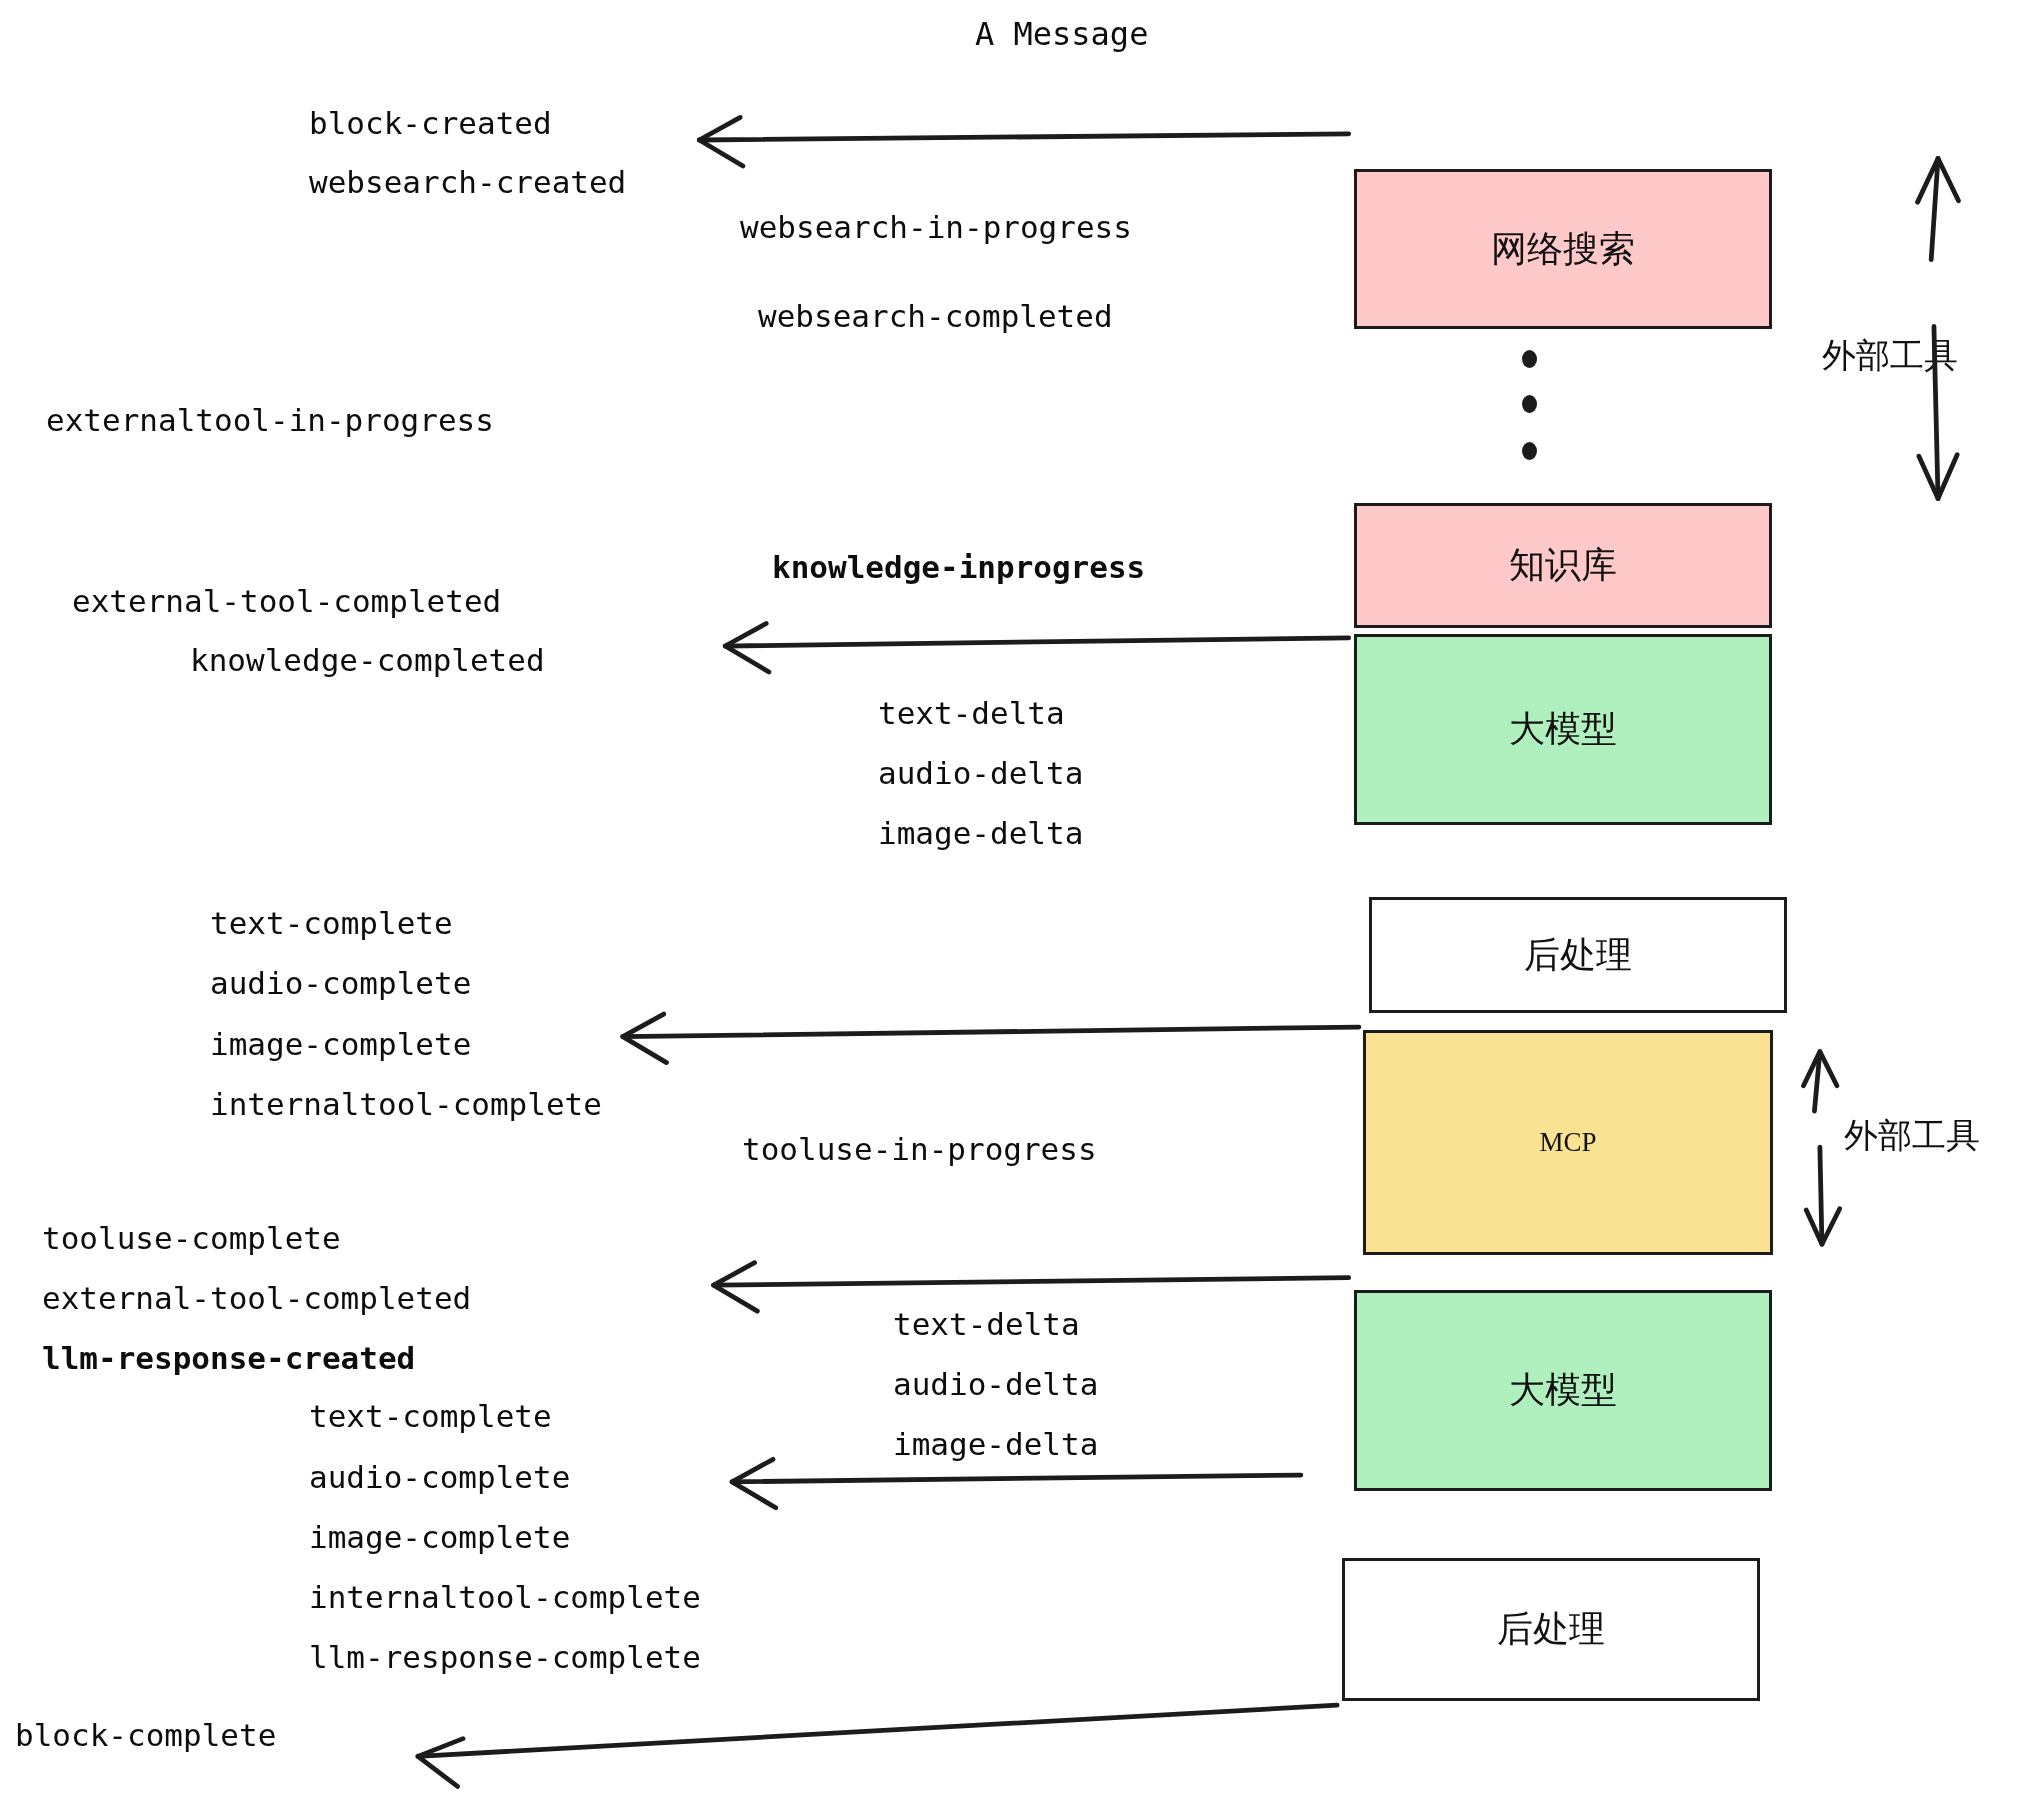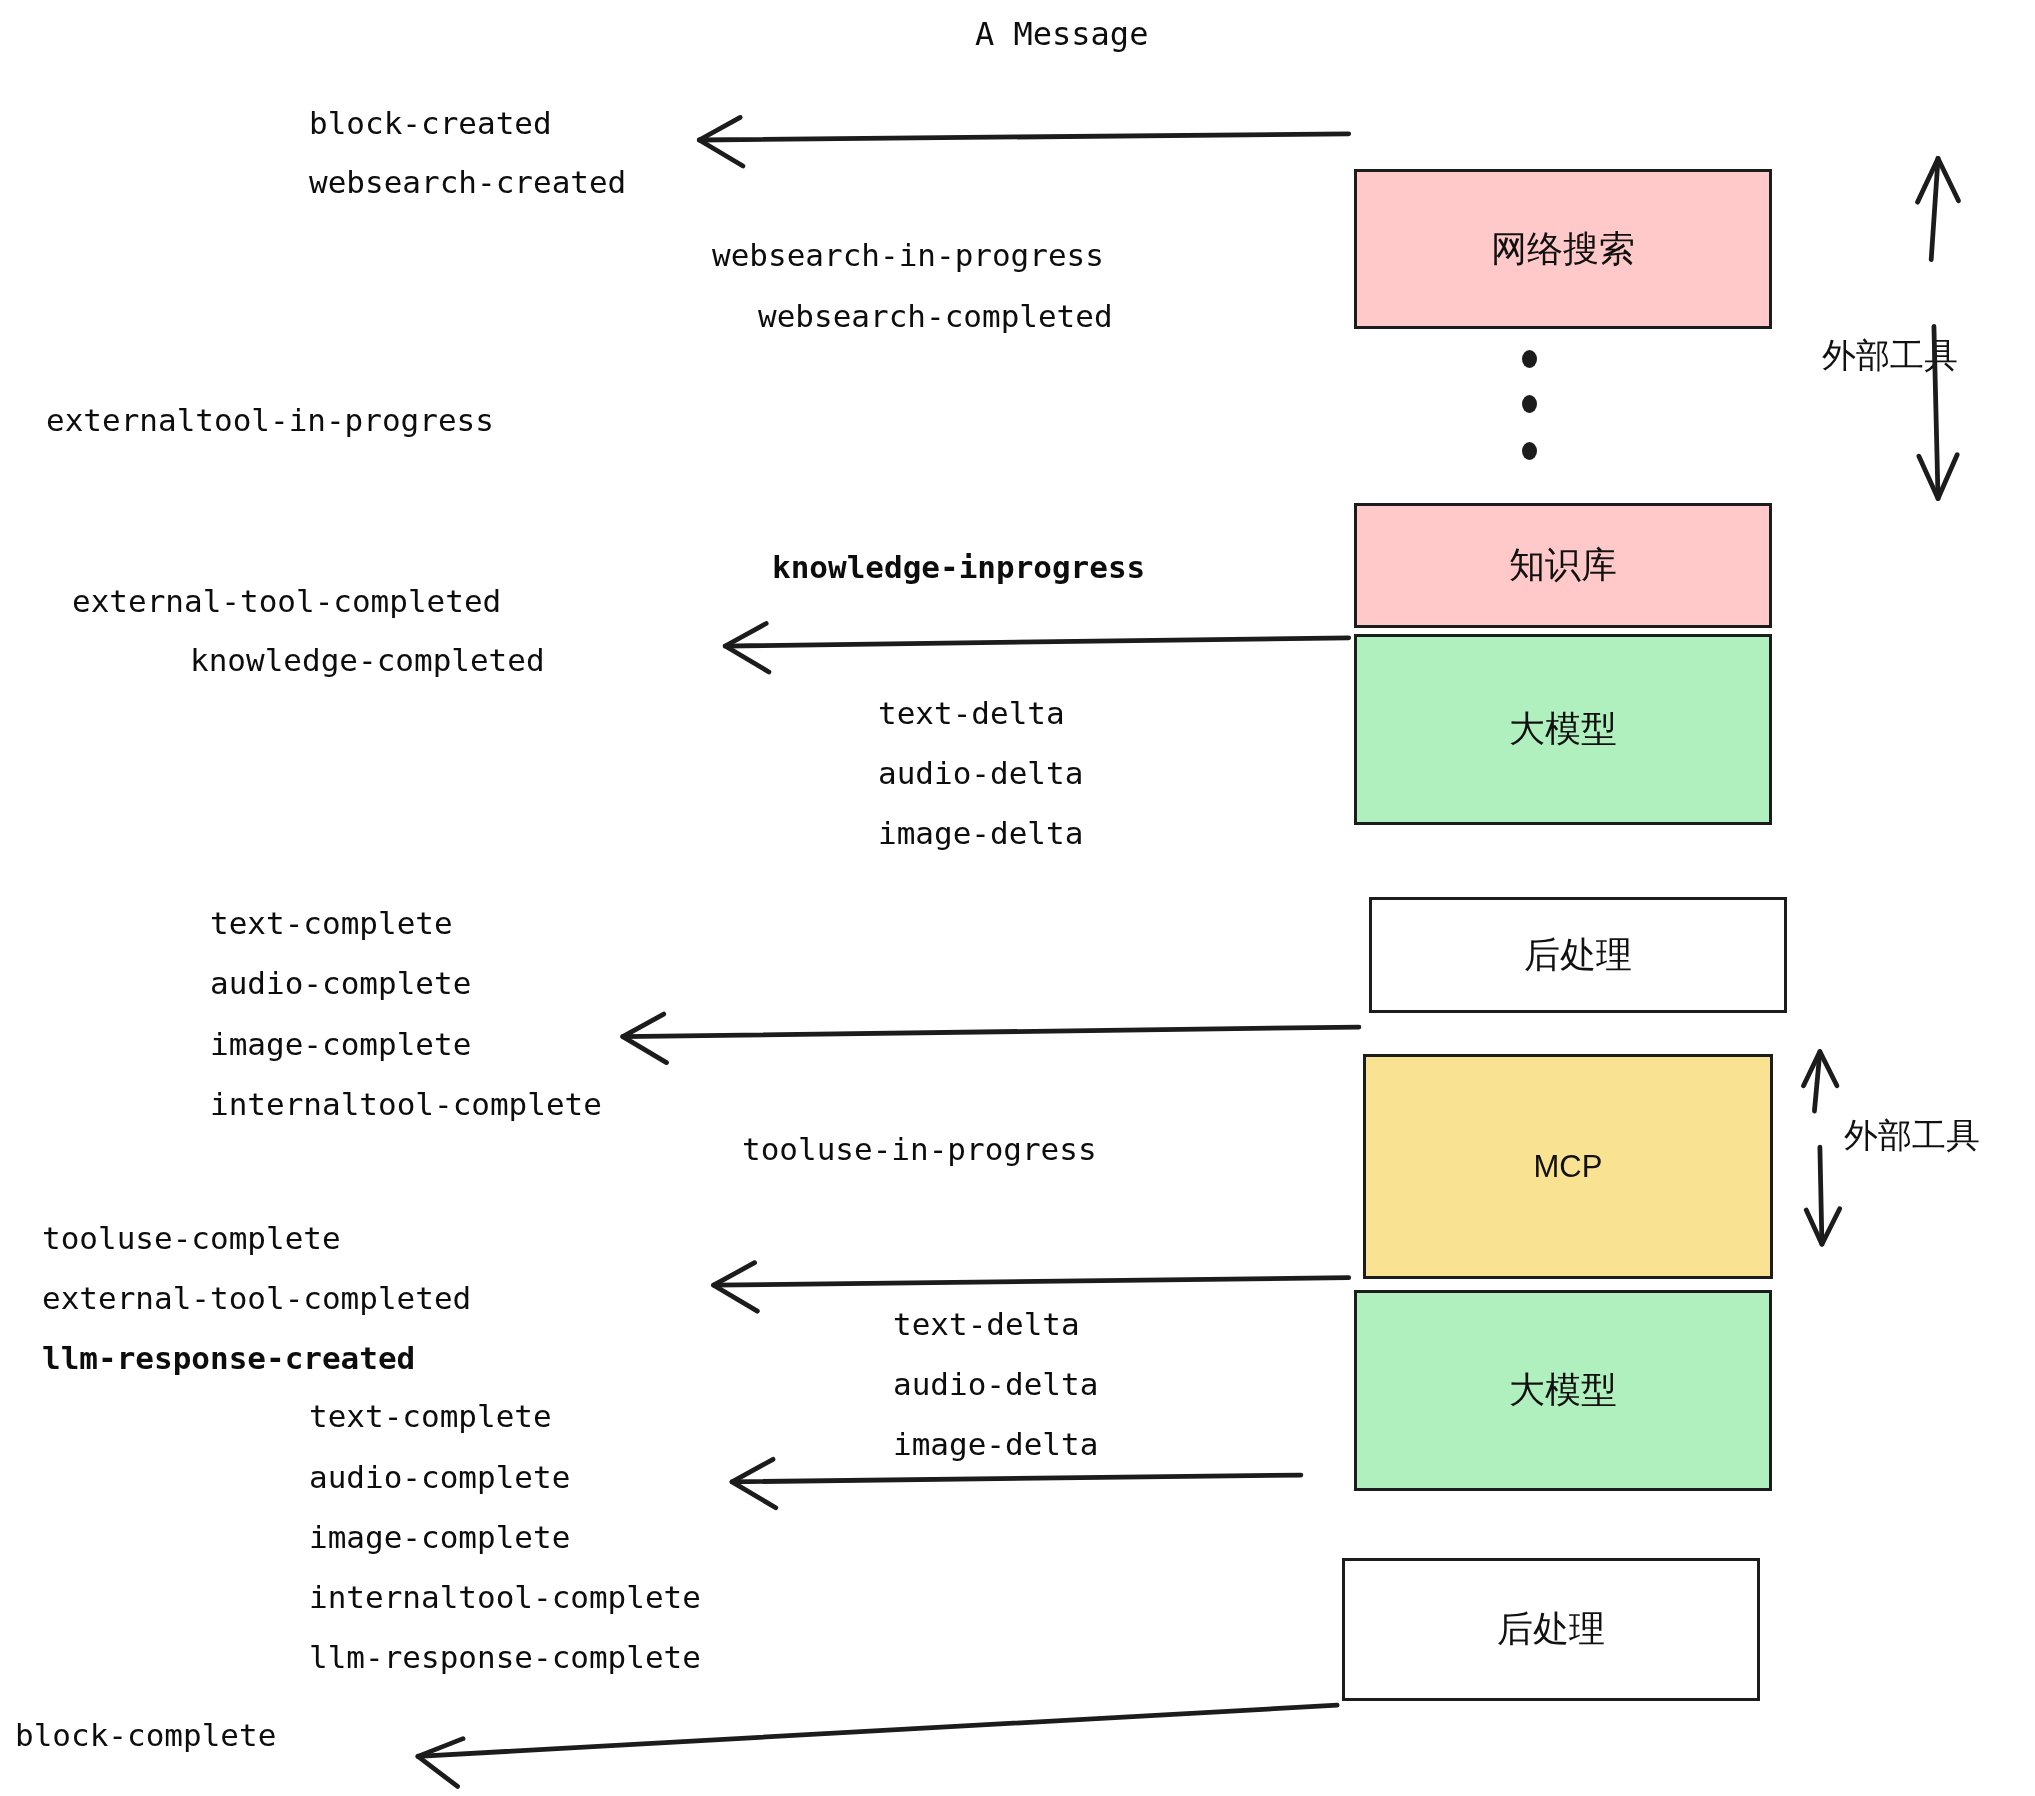--- a/index.html
+++ b/index.html
@@ -27,21 +27,21 @@
     border:3.4px solid #1c1c1c;
     box-sizing:border-box;
     display:flex;
     align-items:center;
     justify-content:center;
     font-family:"DejaVu Sans","Liberation Sans",sans-serif;
     font-size:36px;
     color:#111;
     background:#fff;
   }
-  .box.mcp{font-family:Liberation Sans, sans-serif;font-size:31px;margin-top:24px;}
+  .box.mcp{font-family:Liberation Serif, serif;font-size:27px;}
   .grouplabel{
     position:absolute;
     font-family:"DejaVu Sans","Liberation Sans",sans-serif;
     font-size:34px;
     color:#111;
     white-space:nowrap;
   }
   .dot{
     position:absolute;
     width:15px;height:18px;
@@ -87,21 +87,21 @@
 
   <div class="dot" style="left:1522px; top:350px;"></div>
   <div class="dot" style="left:1522px; top:395px;"></div>
   <div class="dot" style="left:1522px; top:442px;"></div>
 
   <div class="grouplabel" style="left:1822px; top:333px;">外部工具</div>
   <div class="grouplabel" style="left:1844px; top:1113px;">外部工具</div>
 
   <div class="evt" style="left:309px; top:108px;">block-created</div>
   <div class="evt" style="left:309px; top:167px;">websearch-created</div>
-  <div class="evt" style="left:712px; top:212px;margin-top:28px;">websearch-in-progress</div>
+  <div class="evt" style="left:740px; top:212px;">websearch-in-progress</div>
   <div class="evt" style="left:758px; top:301px;">websearch-completed</div>
   <div class="evt" style="left:15px; top:405px;margin-left:31px;">externaltool-in-progress</div>
   <div class="evt" style="left:772px; top:552px;font-weight:bold;">knowledge-inprogress</div>
   <div class="evt" style="left:72px; top:586px;">external-tool-completed</div>
   <div class="evt" style="left:190px; top:645px;">knowledge-completed</div>
   <div class="evt" style="left:878px; top:698px;">text-delta</div>
   <div class="evt" style="left:878px; top:758px;">audio-delta</div>
   <div class="evt" style="left:878px; top:818px;">image-delta</div>
   <div class="evt" style="left:210px; top:908px;">text-complete</div>
   <div class="evt" style="left:210px; top:968px;">audio-complete</div>

